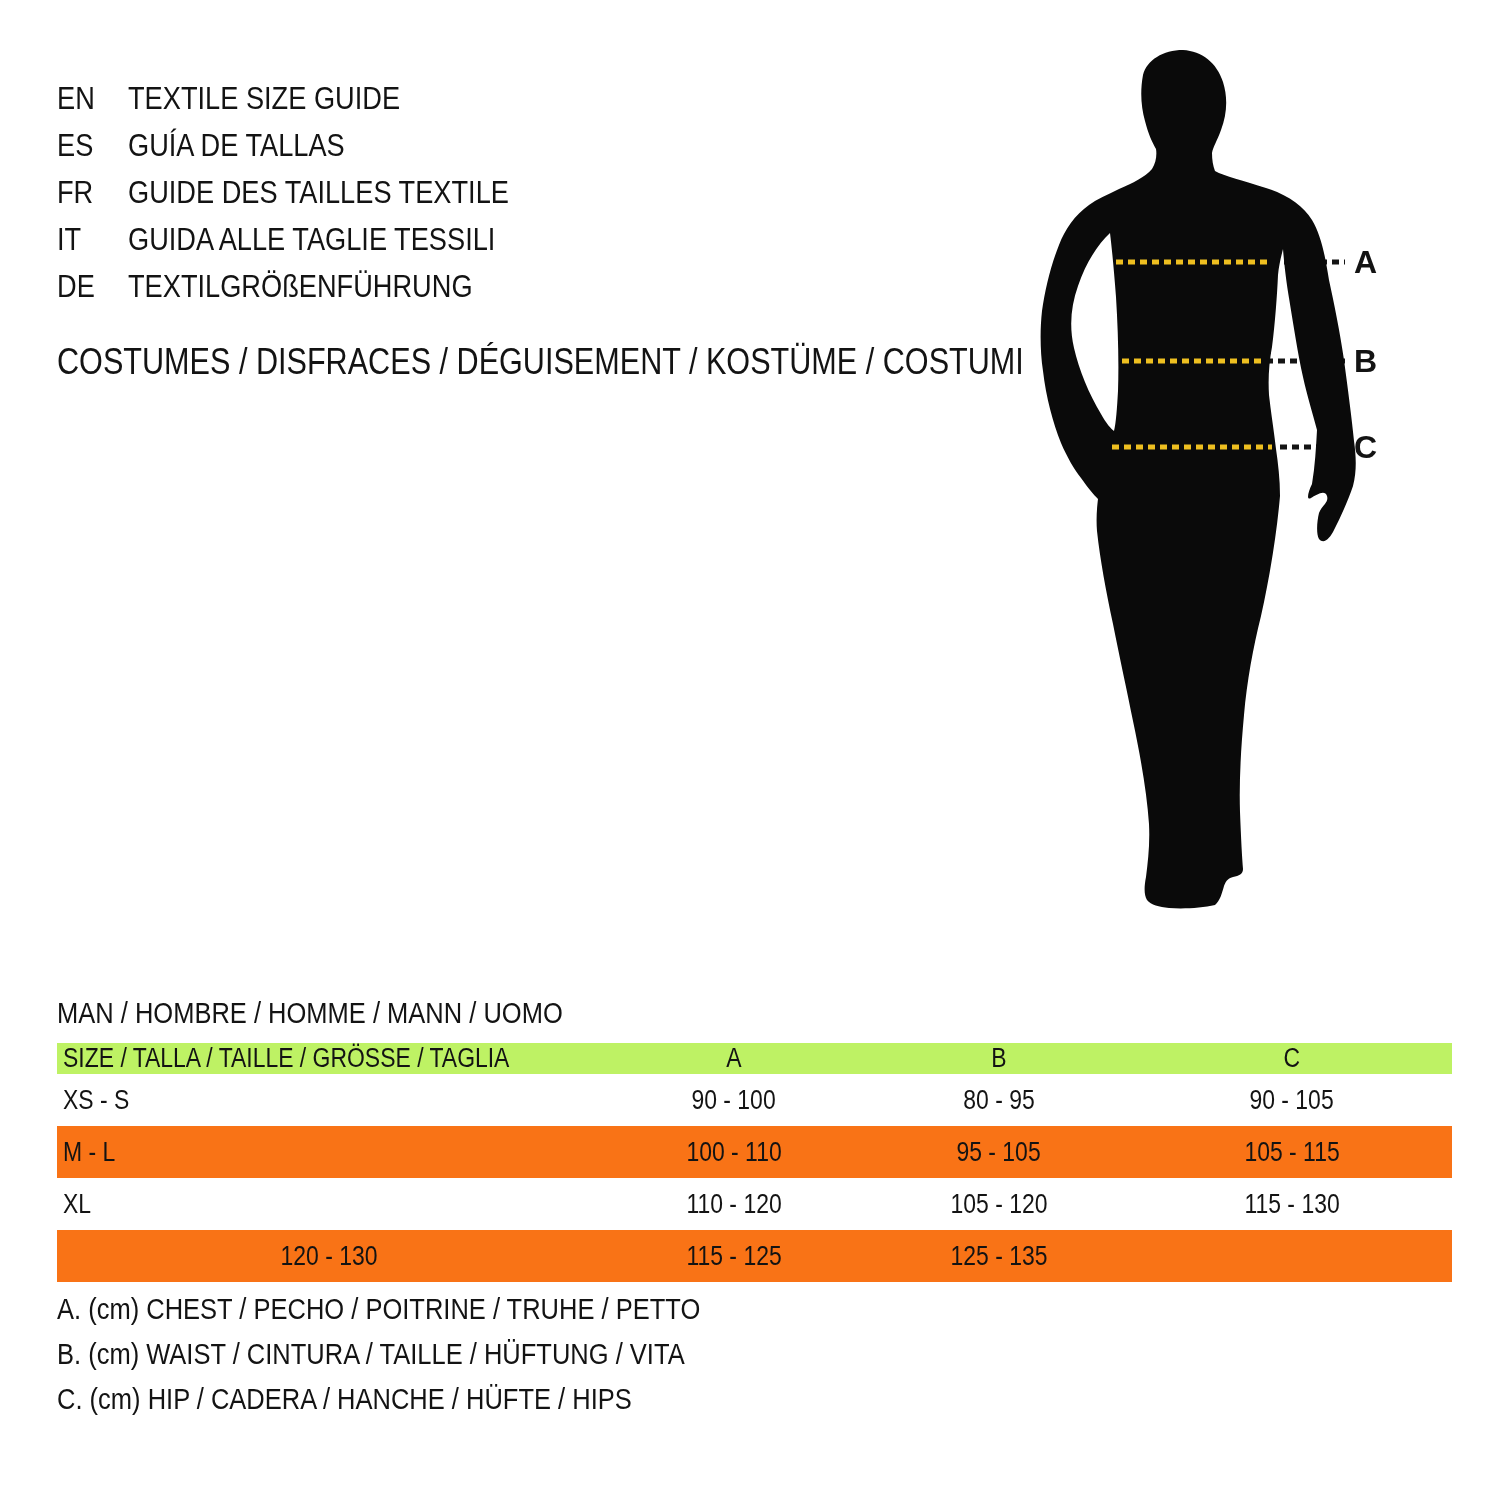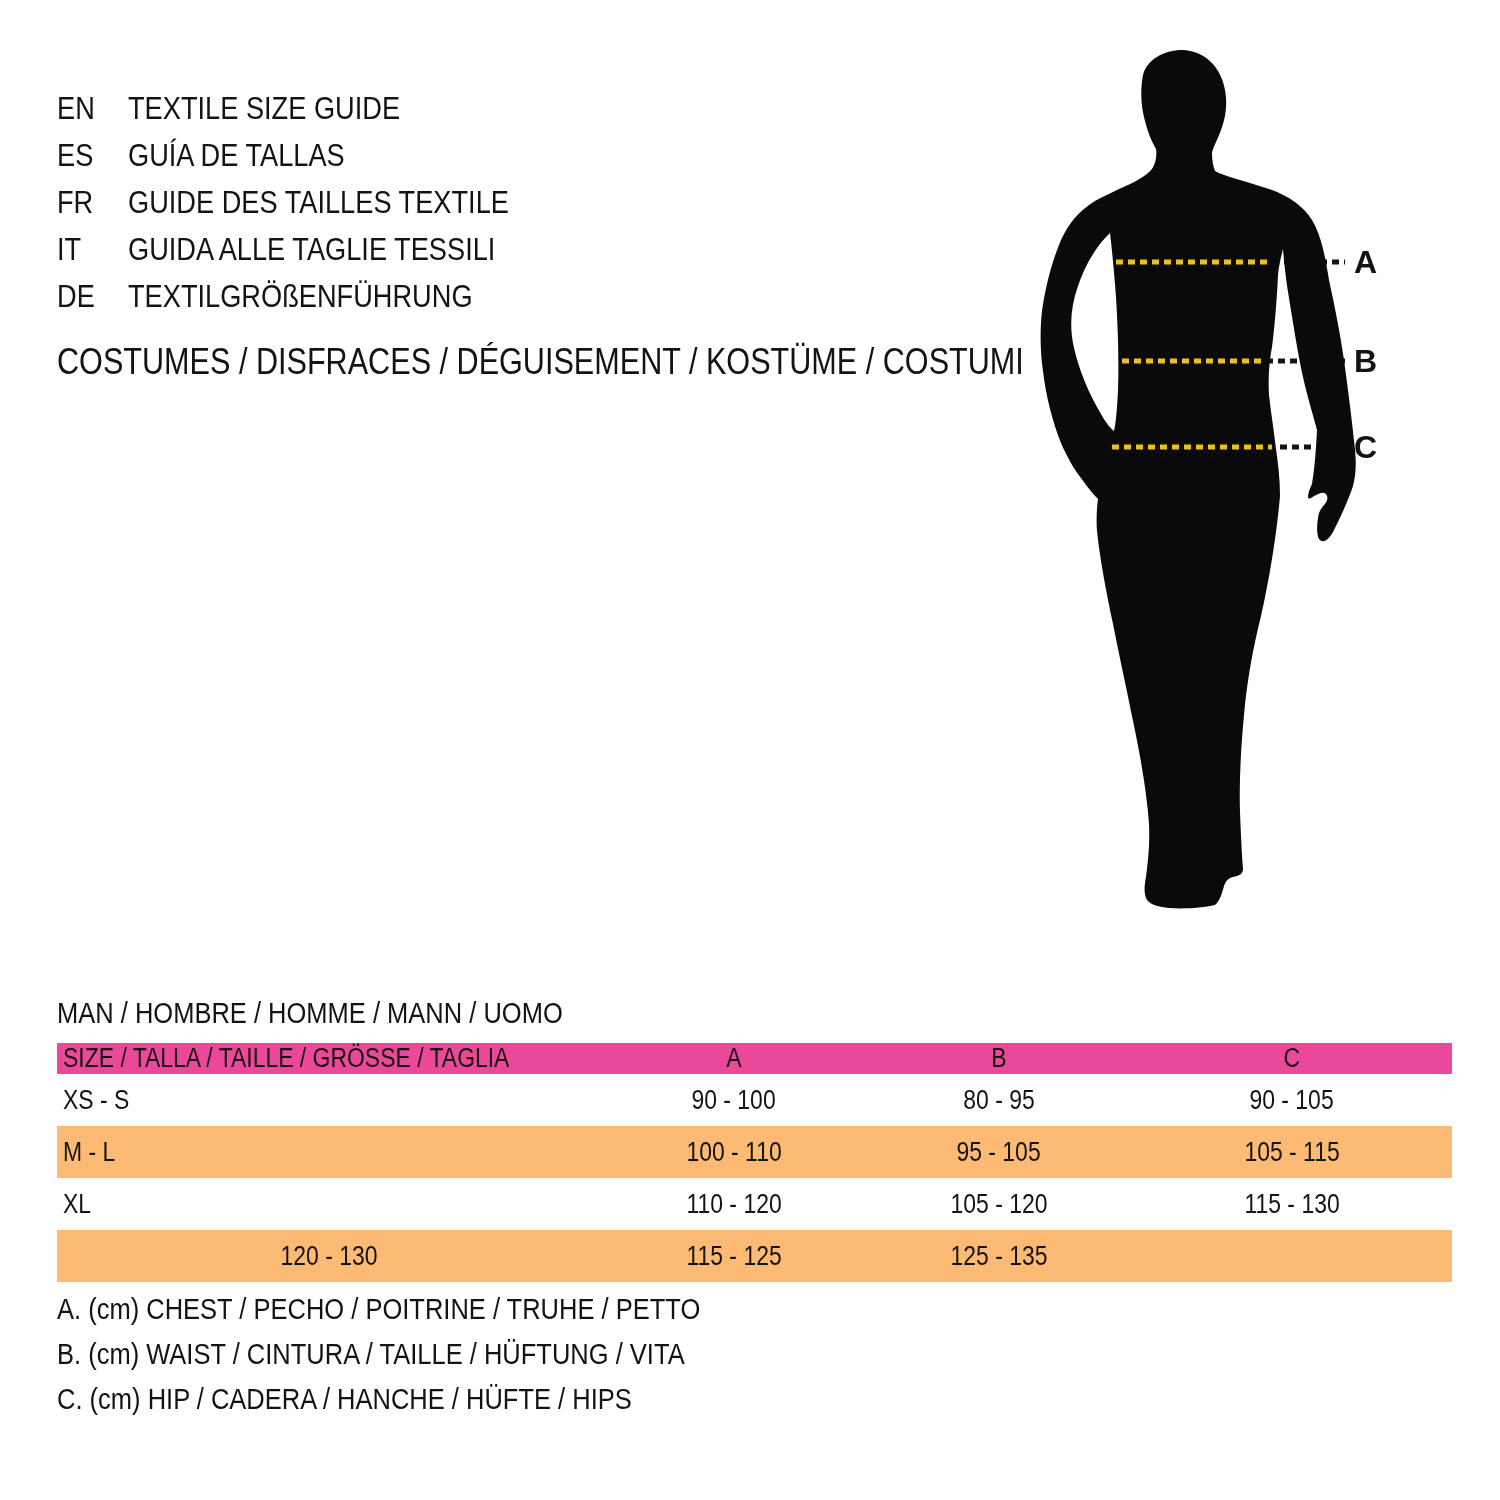--- a/index.html
+++ b/index.html
@@ -6,41 +6,41 @@
   html,body{margin:0;padding:0;background:#ffffff;}
   #page{position:relative;width:1500px;height:1500px;background:#ffffff;overflow:hidden;
         font-family:"Liberation Sans","DejaVu Sans",sans-serif;color:#131313;}
 
   
   .cond{display:inline-block;transform:scaleX(0.85);transform-origin:0 50%;white-space:nowrap;}
   .cond-c{display:inline-block;transform:scaleX(0.85);transform-origin:50% 50%;white-space:nowrap;}
 
   
   .langs{position:absolute;left:57px;top:80px;}
-  .lang-row{display:flex;align-items:flex-end;height:47px;font-size:32px;}
+  .lang-row{display:flex;align-items:flex-start;height:47px;font-size:32px;}
   .lang-code{width:71px;flex:none;}
 
   
   .category{position:absolute;left:57px;top:341px;font-size:36px;font-weight:400;}
 
   
   .figure{position:absolute;left:1020px;top:40px;width:370px;height:880px;}
   .figure text{font-family:"Liberation Sans","DejaVu Sans",sans-serif;font-weight:700;font-size:32px;fill:#131313;}
   .dash-underlay{stroke:#141414;stroke-width:5;stroke-dasharray:7 5;}
   .dash-yellow{stroke-width:5;stroke-dasharray:7 5;}
 
   
   .section-title{position:absolute;left:57px;top:996px;font-size:30px;text-align:right;}
 
   
   .size-table{position:absolute;left:57px;top:1043px;width:1395px;font-size:27px;}
   .t-row{display:grid;grid-template-columns:39% 19% 19% 23%;align-items:center;}
-  .t-head{height:31px;background:#ec4899;}
+  .t-head{height:31px;background:#bef264;}
   .t-data{height:52px;}
-  .t-data.alt{background:#fdba74;}
+  .t-data.alt{background:#f97316;}
   .c-size{text-align:left;padding-left:6px;}
   .c-val{text-align:center;}
 
   
   .legend{position:absolute;left:57px;top:1292px;}
   .legend-row{display:flex;align-items:flex-start;height:45px;font-size:30px;}
 </style>
 </head>
 <body>
 

